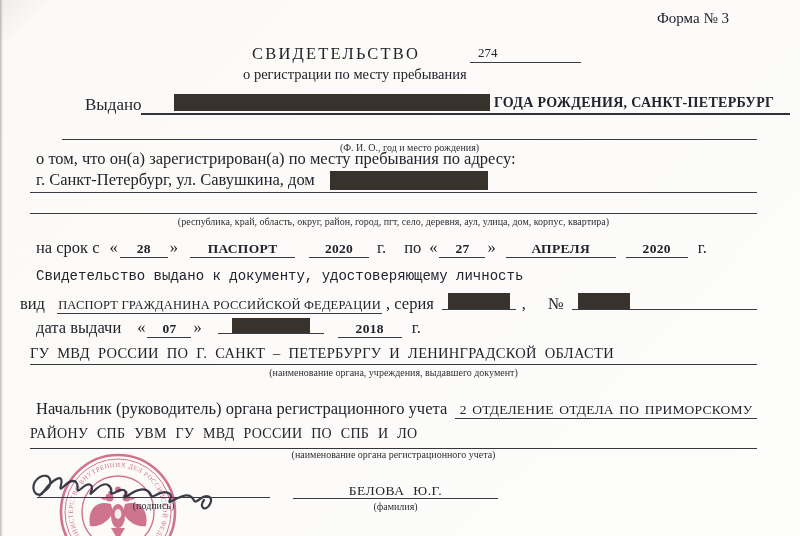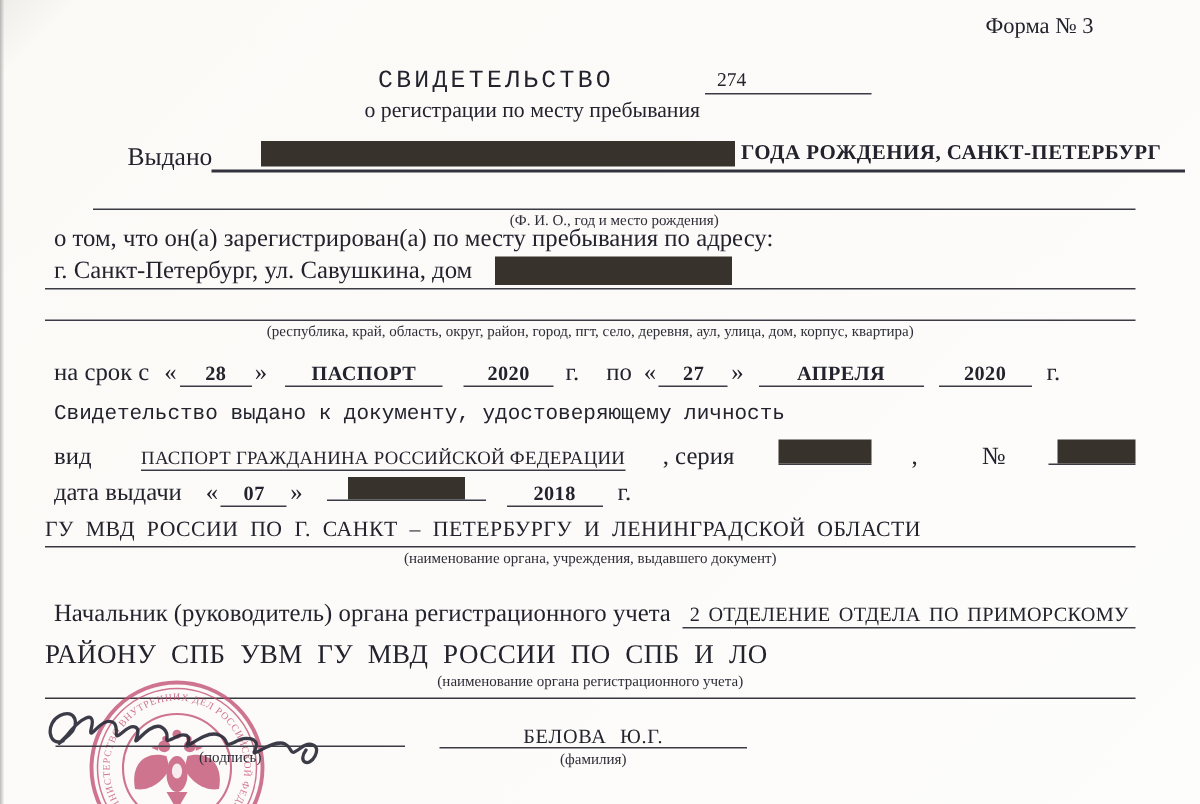--- a/index.html
+++ b/index.html
@@ -12,21 +12,21 @@
   .doc::before{content:"";position:absolute;left:0;top:0;bottom:0;width:3px;
     background:linear-gradient(90deg,rgba(70,70,75,.35),rgba(70,70,75,0));pointer-events:none;}
   .abs{position:absolute;}
   .line{position:absolute;border-top:1.4px solid #3b3b45;height:0;}
   .caption{position:absolute;font-size:10px;color:#2e2e38;text-align:center;white-space:nowrap;overflow:visible;}
   .row{position:absolute;display:flex;align-items:baseline;font-size:16.5px;white-space:nowrap;}
   .blank{display:inline-flex;align-items:flex-start;justify-content:center;border-bottom:1.4px solid #3b3b45;}
   .val{font-family:"Liberation Serif","DejaVu Serif",serif;font-weight:bold;font-size:13.5px;letter-spacing:.3px;}
   .capsval{font-size:12.5px;letter-spacing:.2px;}
   .redact{background:#37322c;display:inline-block;}
-  .title{font-size:16.5px;letter-spacing:2.2px;font-family:Liberation Mono, monospace;}
+  .title{font-size:16.5px;letter-spacing:2.2px;}
   .subtitle{font-size:14.5px;}
   .capsline{font-size:14.5px;letter-spacing:.3px;word-spacing:4px;}
 </style>
 </head>
 <body>
 
 <div class="doc">
 
   <div class="abs" style="left:657px;top:10px;font-size:15px;">Форма № 3</div>
 
@@ -75,21 +75,21 @@
         <span class="val">АПРЕЛЯ</span>
       </span>
     <span class="blank" style="width:62px;margin-left:10px;">
         <span class="val">2020</span>
       </span>
     <span style="margin-left:10px;">г.</span>
   </div>
 
   <div class="abs" style="left:36px;top:268px;font-size:14px;font-family:Liberation Mono, monospace;">Свидетельство выдано к документу, удостоверяющему личность</div>
 
-  <div class="row" style="left:36px;top:293px;right:43px;gap:21px;">
+  <div class="row" style="left:20px;top:293px;right:43px;">
     <span>вид</span>
     <span class="blank" style="width:325px;margin-left:12px;">
         <span class="capsval">ПАСПОРТ ГРАЖДАНИНА РОССИЙСКОЙ ФЕДЕРАЦИИ</span>
       </span>
     <span style="margin-left:4px;">, серия</span>
     <span class="blank" style="width:74px;margin-left:8px;">
         <span class="redact" style="width:62px;height:16px;"></span>
       </span>
     <span style="margin-left:6px;">,</span>
     <span style="margin-left:22px;">№</span>
@@ -118,21 +118,21 @@
     <span>ГУ МВД РОССИИ ПО Г. САНКТ – ПЕТЕРБУРГУ И ЛЕНИНГРАДСКОЙ ОБЛАСТИ</span>
   </div>
   <div class="caption" style="left:30px;top:367px;width:727px;">(наименование органа, учреждения, выдавшего документ)</div>
 
   <div class="row" style="left:36px;top:399px;right:43px;">
     <span>Начальник (руководитель) органа регистрационного учета</span>
     <span class="blank" style="flex:1;margin-left:8px;">
         <span class="capsval" style="font-size:13.5px;word-spacing:2px;">2 ОТДЕЛЕНИЕ ОТДЕЛА ПО ПРИМОРСКОМУ</span>
       </span>
   </div>
-  <div class="abs" style="left:30px;top:426px;width:727px;border-bottom:1.6px solid #36363f;padding-bottom:18px;font-size:18px;letter-spacing:.3px;word-spacing:5px;">
+  <div class="abs" style="left:30px;top:426px;width:727px;border-bottom:1.6px solid #36363f;padding-bottom:6px;font-size:14px;letter-spacing:.3px;word-spacing:5px;">
     <span>РАЙОНУ СПБ УВМ ГУ МВД РОССИИ ПО СПБ И ЛО</span>
   </div>
   <div class="caption" style="left:30px;top:449px;width:727px;">(наименование органа регистрационного учета)</div>
 
   <svg class="abs" style="left:48px;top:442px;opacity:.78;" width="140" height="140" viewBox="0 0 140 140">
     <defs>
       <path id="ringPath" d="M 38.2,101.8 A 45,45 0 1,1 101.8,101.8"></path>
       <path id="codePath" d="M 41.0,99.0 A 42,42 0 0,0 99.0,99.0"></path>
     </defs>
     <circle cx="70" cy="70" r="57" fill="none" stroke="#c24f72" stroke-width="2.6"></circle>

